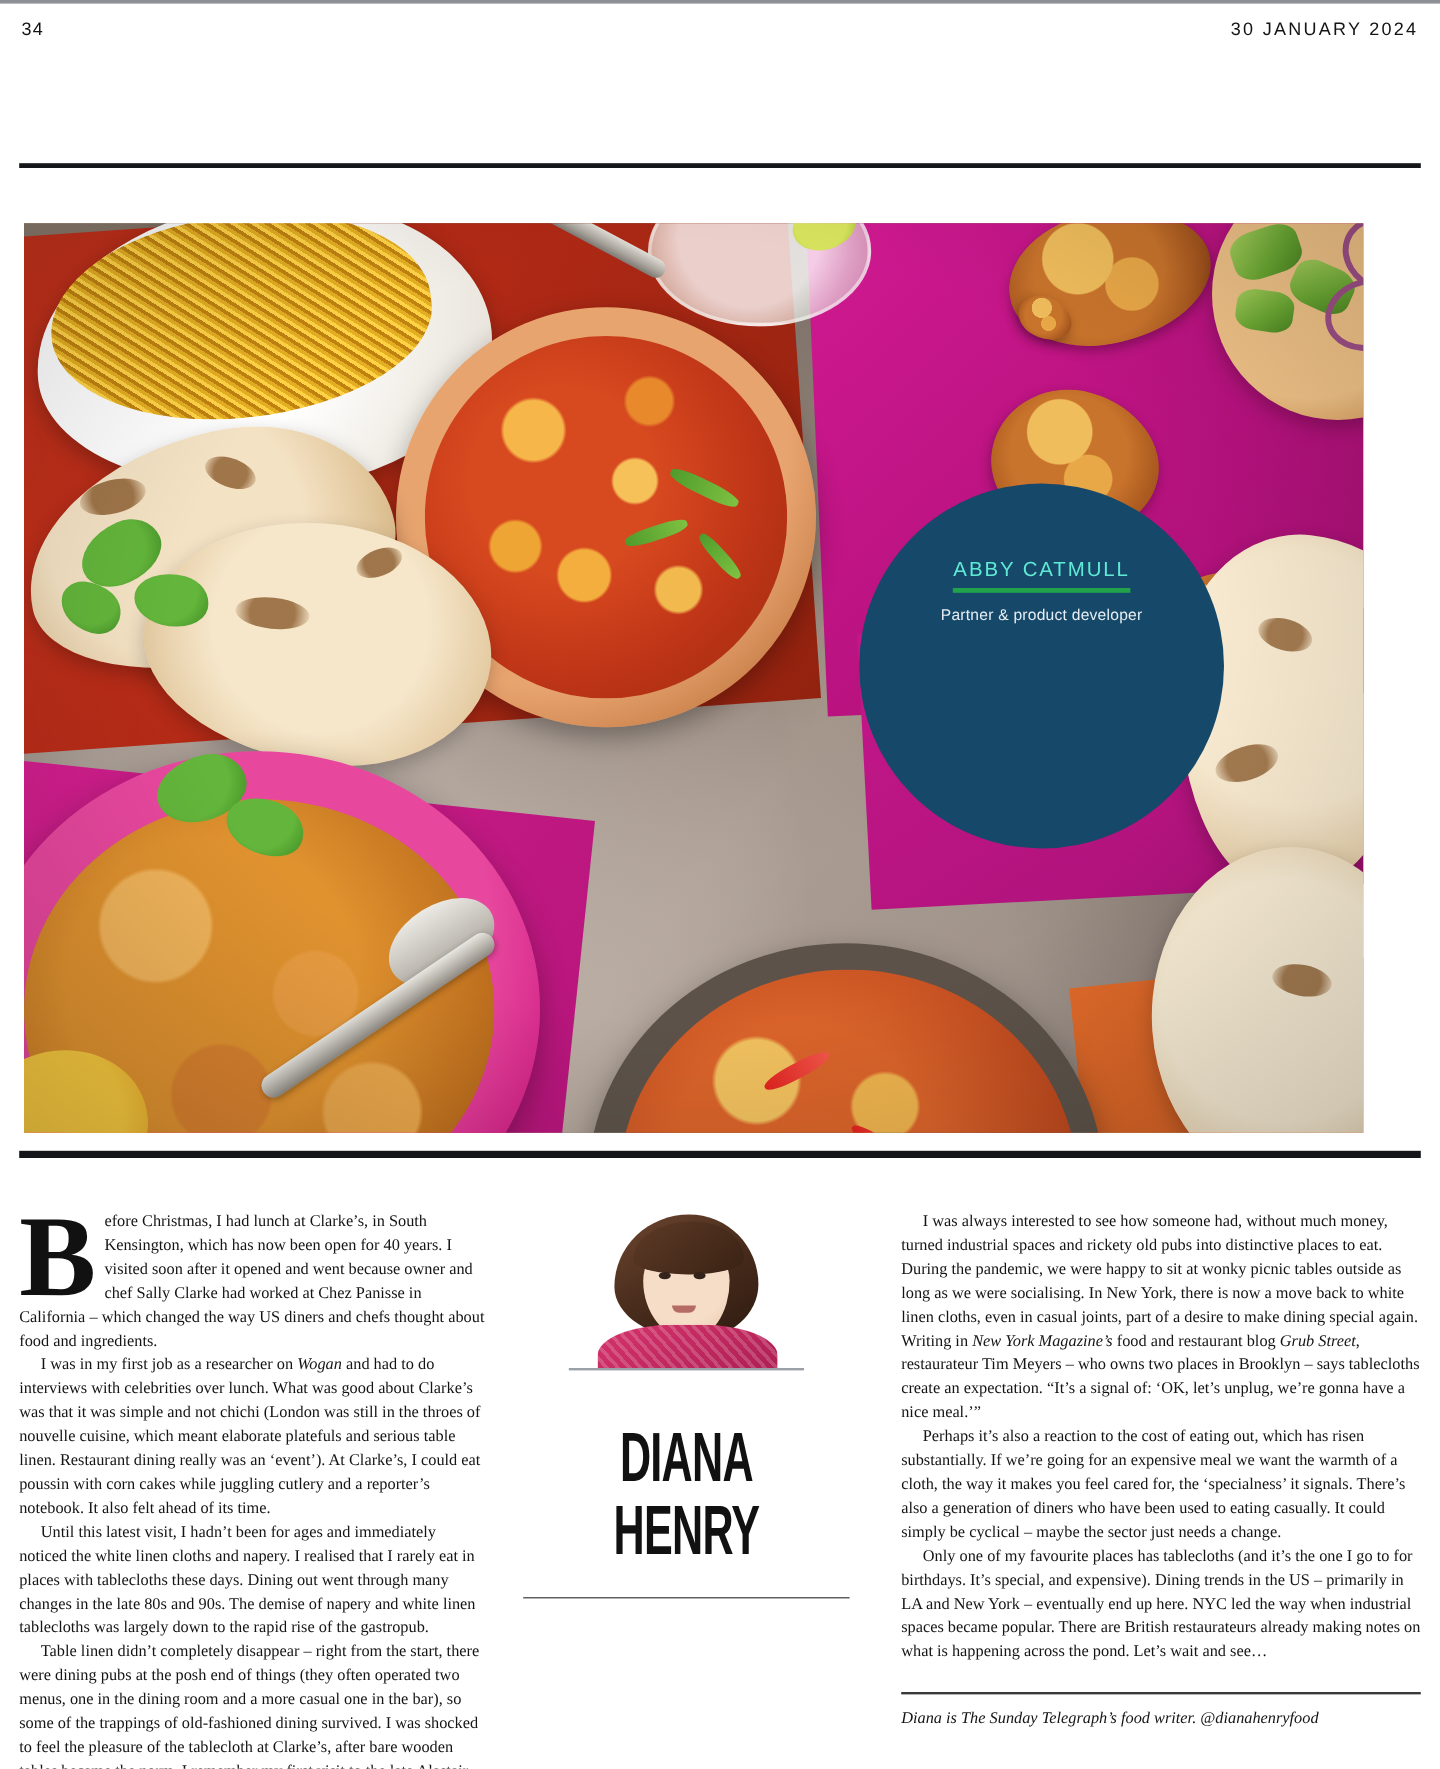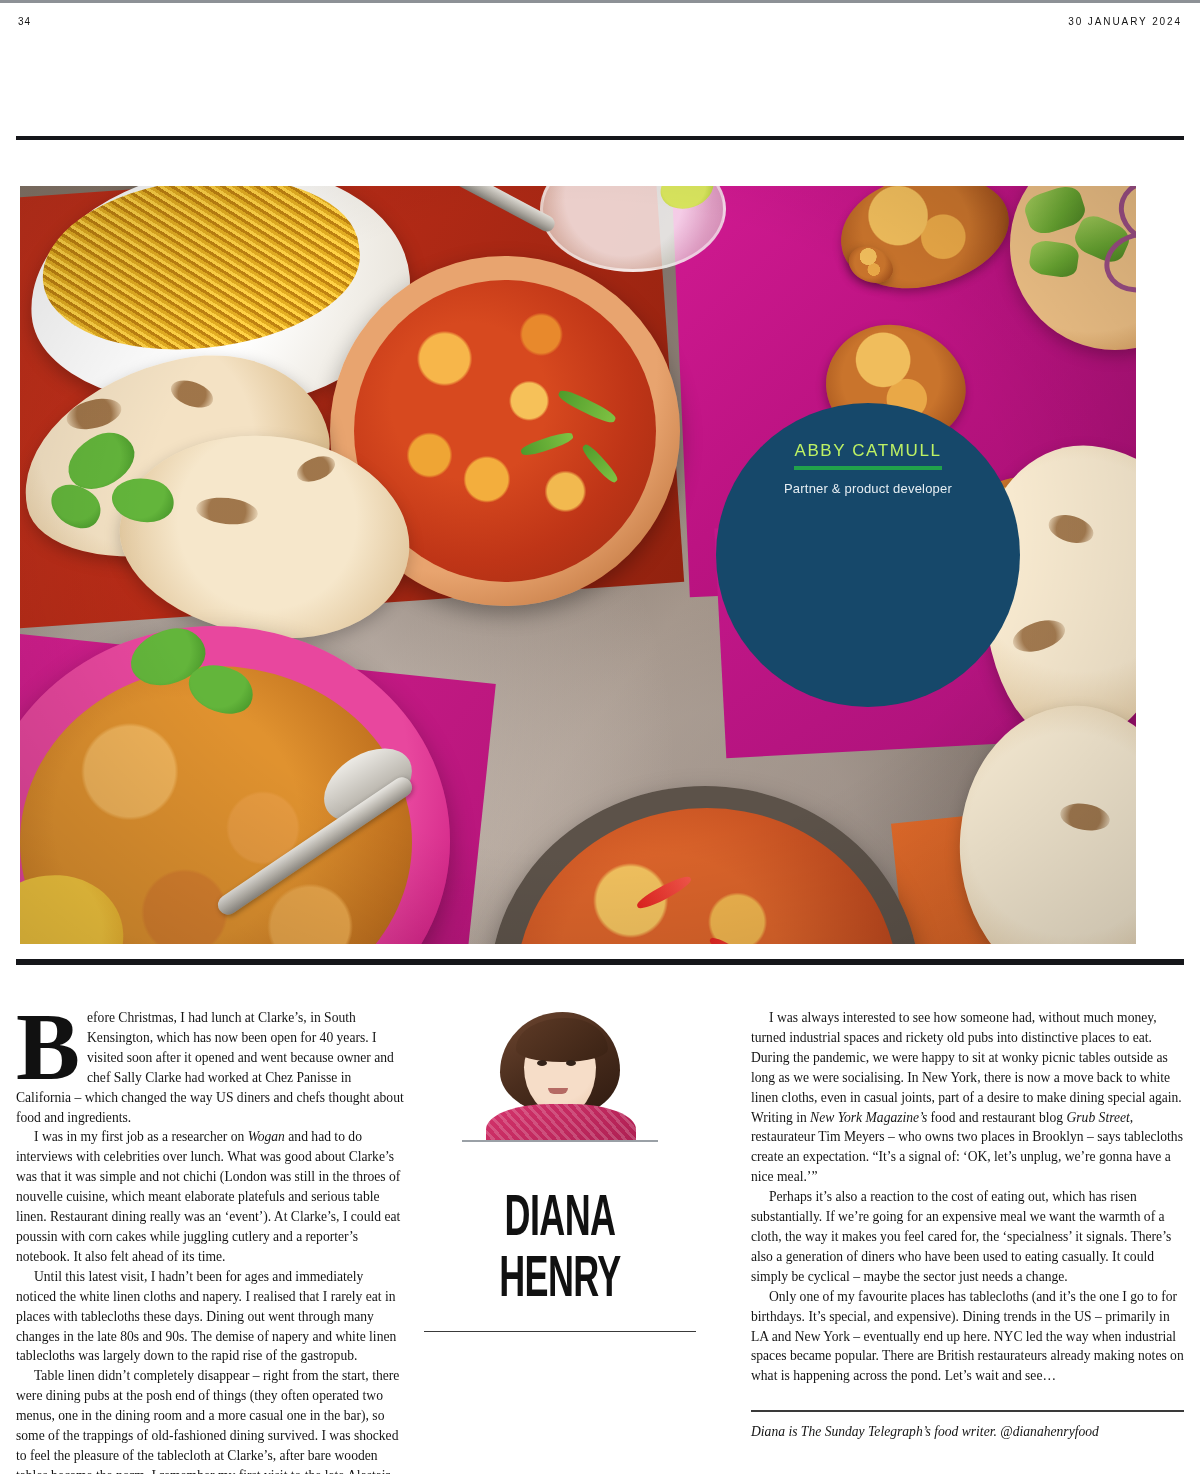--- a/index.html
+++ b/index.html
@@ -28,21 +28,21 @@
   .top-rule {
     position: absolute;
     left: 0; top: 0;
     width: 1200px; height: 3px;
     background: #8d9196;
   }
   .folio {
     position: absolute;
     top: 16px;
     font-family: "Liberation Sans", sans-serif;
-    font-size: 10px;
+    font-size: 15px;
     letter-spacing: 0.9px;
     color: #141414;
   }
   .folio-left  { left: 18px; }
   .folio-right { right: 18px; letter-spacing: 1.9px; }
 
   .section-title {
     position: absolute;
     left: 16px;
     top: 78px;
@@ -373,25 +373,25 @@
     font-family: "Liberation Sans", sans-serif;
   }
   .quote-text {
     font-weight: 700;
     font-size: 16.5px;
     line-height: 21.5px;
     letter-spacing: -0.1px;
     width: 268px;
   }
   .quote-name {
-    margin-top: 10px;
+    margin-top: 34px;
     font-size: 17px;
     letter-spacing: 1.6px;
     font-weight: 400;
-    color: #bef264;
+    color: #5eead4;
   }
   .quote-underline {
     margin-top: 5px;
     width: 148px;
     height: 4px;
     background: #21a24b;
   }
   .quote-role {
     margin-top: 11px;
     font-size: 13px;
@@ -433,21 +433,21 @@
     font-weight: 700;
     font-size: 96px;
     line-height: 74px;
     margin: 2px 7px -4px 0;
     color: #111111;
   }
 
   
   .col-2 {
     position: absolute;
-    left: 398px;
+    left: 410px;
     top: 0;
     width: 292px;
     text-align: center;
   }
   .portrait-wrap {
     width: 196px;
     height: 132px;
     margin: 0 auto;
     position: relative;
     overflow: hidden;

